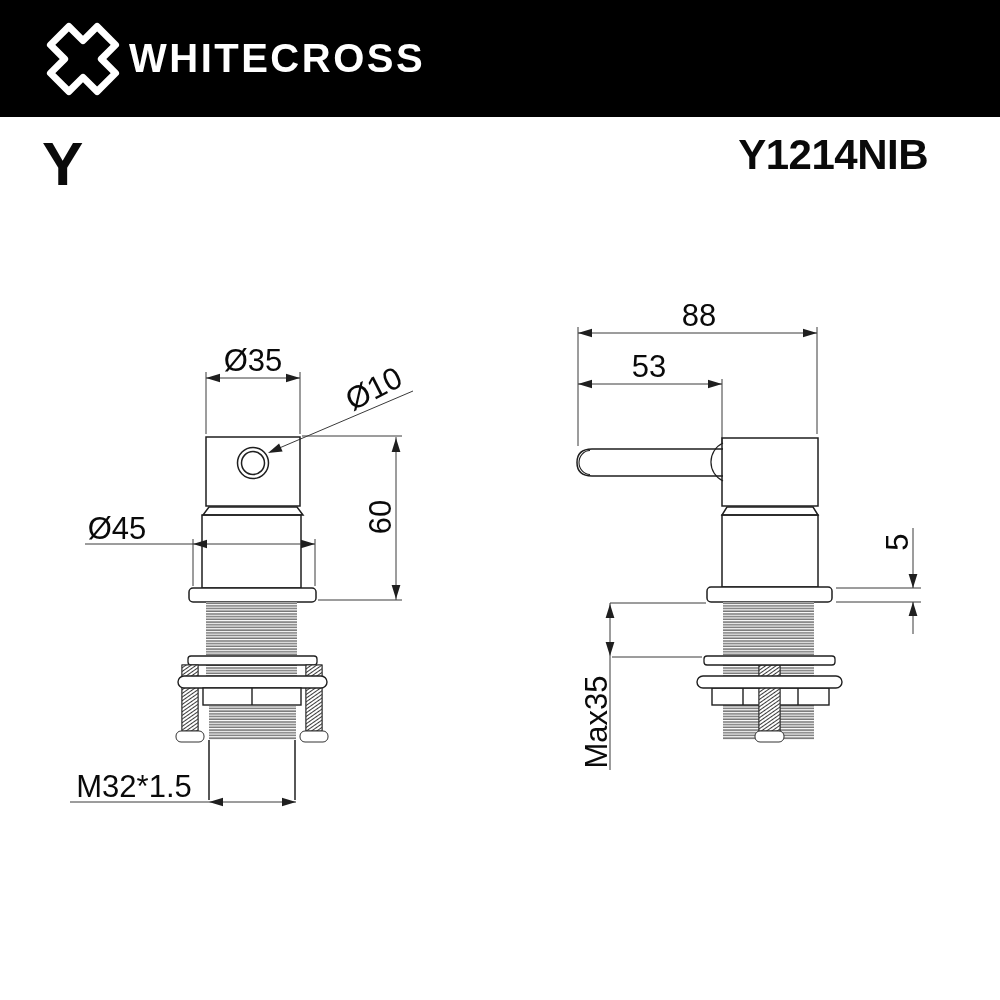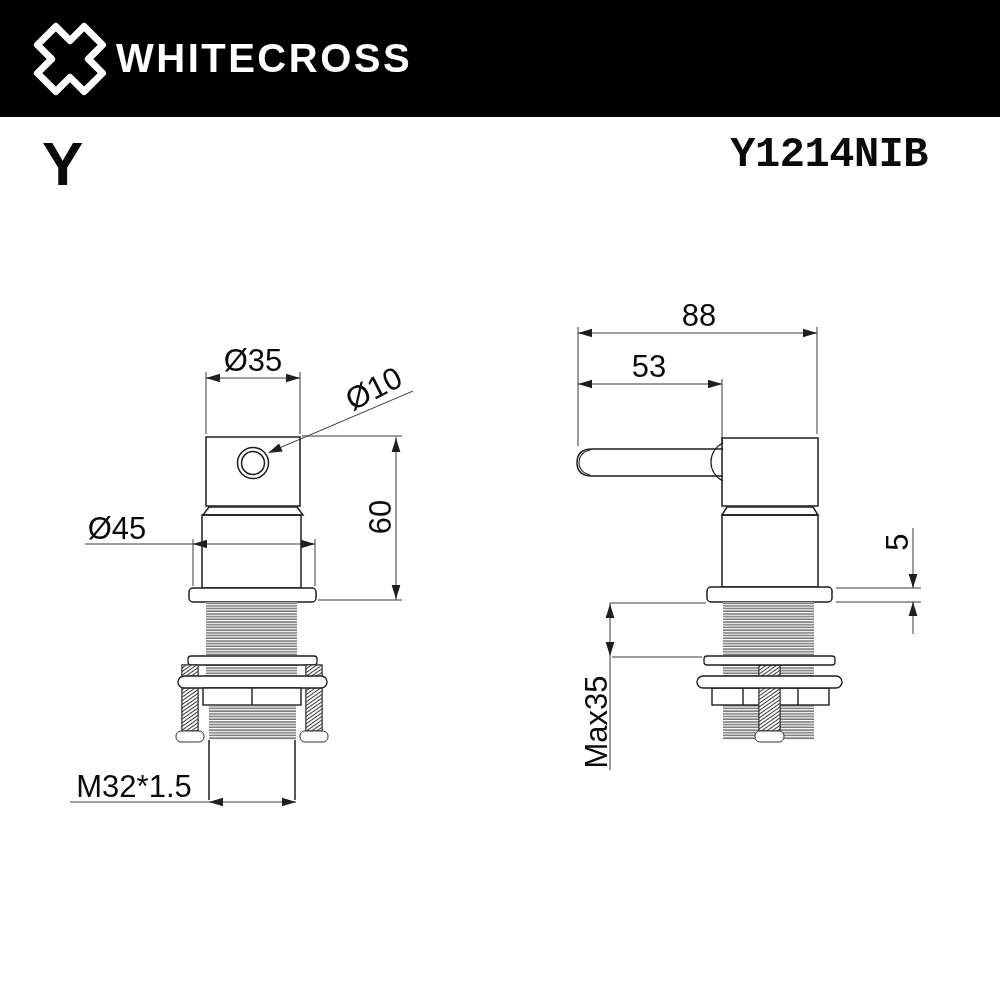--- a/index.html
+++ b/index.html
@@ -4,33 +4,33 @@
 <style>
   html,body { margin:0; padding:0; background:#e8e8e8; }
   .page {
     position:relative; width:1000px; height:1000px; margin:0 auto;
     background:#ffffff; overflow:hidden;
     font-family:"Liberation Sans", sans-serif;
   }
   .brand-header {
     position:absolute; left:0; top:0; width:1000px; height:117px;
     background:#000000; display:flex; align-items:center;
-    box-sizing:border-box; padding-left:30px;
+    box-sizing:border-box; padding-left:43px;
   }
   .brand-name {
     color:#ffffff; font-weight:bold; font-size:40px; letter-spacing:2.5px;
     margin-left:6px; white-space:nowrap;
   }
   .series-label {
     position:absolute; left:42px; top:133px; font-size:62px; font-weight:bold;
     color:#0a0a0a; line-height:1;
   }
   .model-number {
     position:absolute; right:72px; top:134px; font-size:42px; font-weight:bold;
-    color:#0a0a0a; line-height:1; letter-spacing:-0.5px;font-family:Liberation Mono, monospace;
+    color:#0a0a0a; line-height:1; letter-spacing:-0.5px;
   }
   svg.drawing { position:absolute; left:0; top:0; }
   svg.drawing text {
     font-family:"Liberation Sans", sans-serif; font-size:31px; fill:#0a0a0a;
   }
 </style>
 </head>
 <body>
 
 <div class="page">

